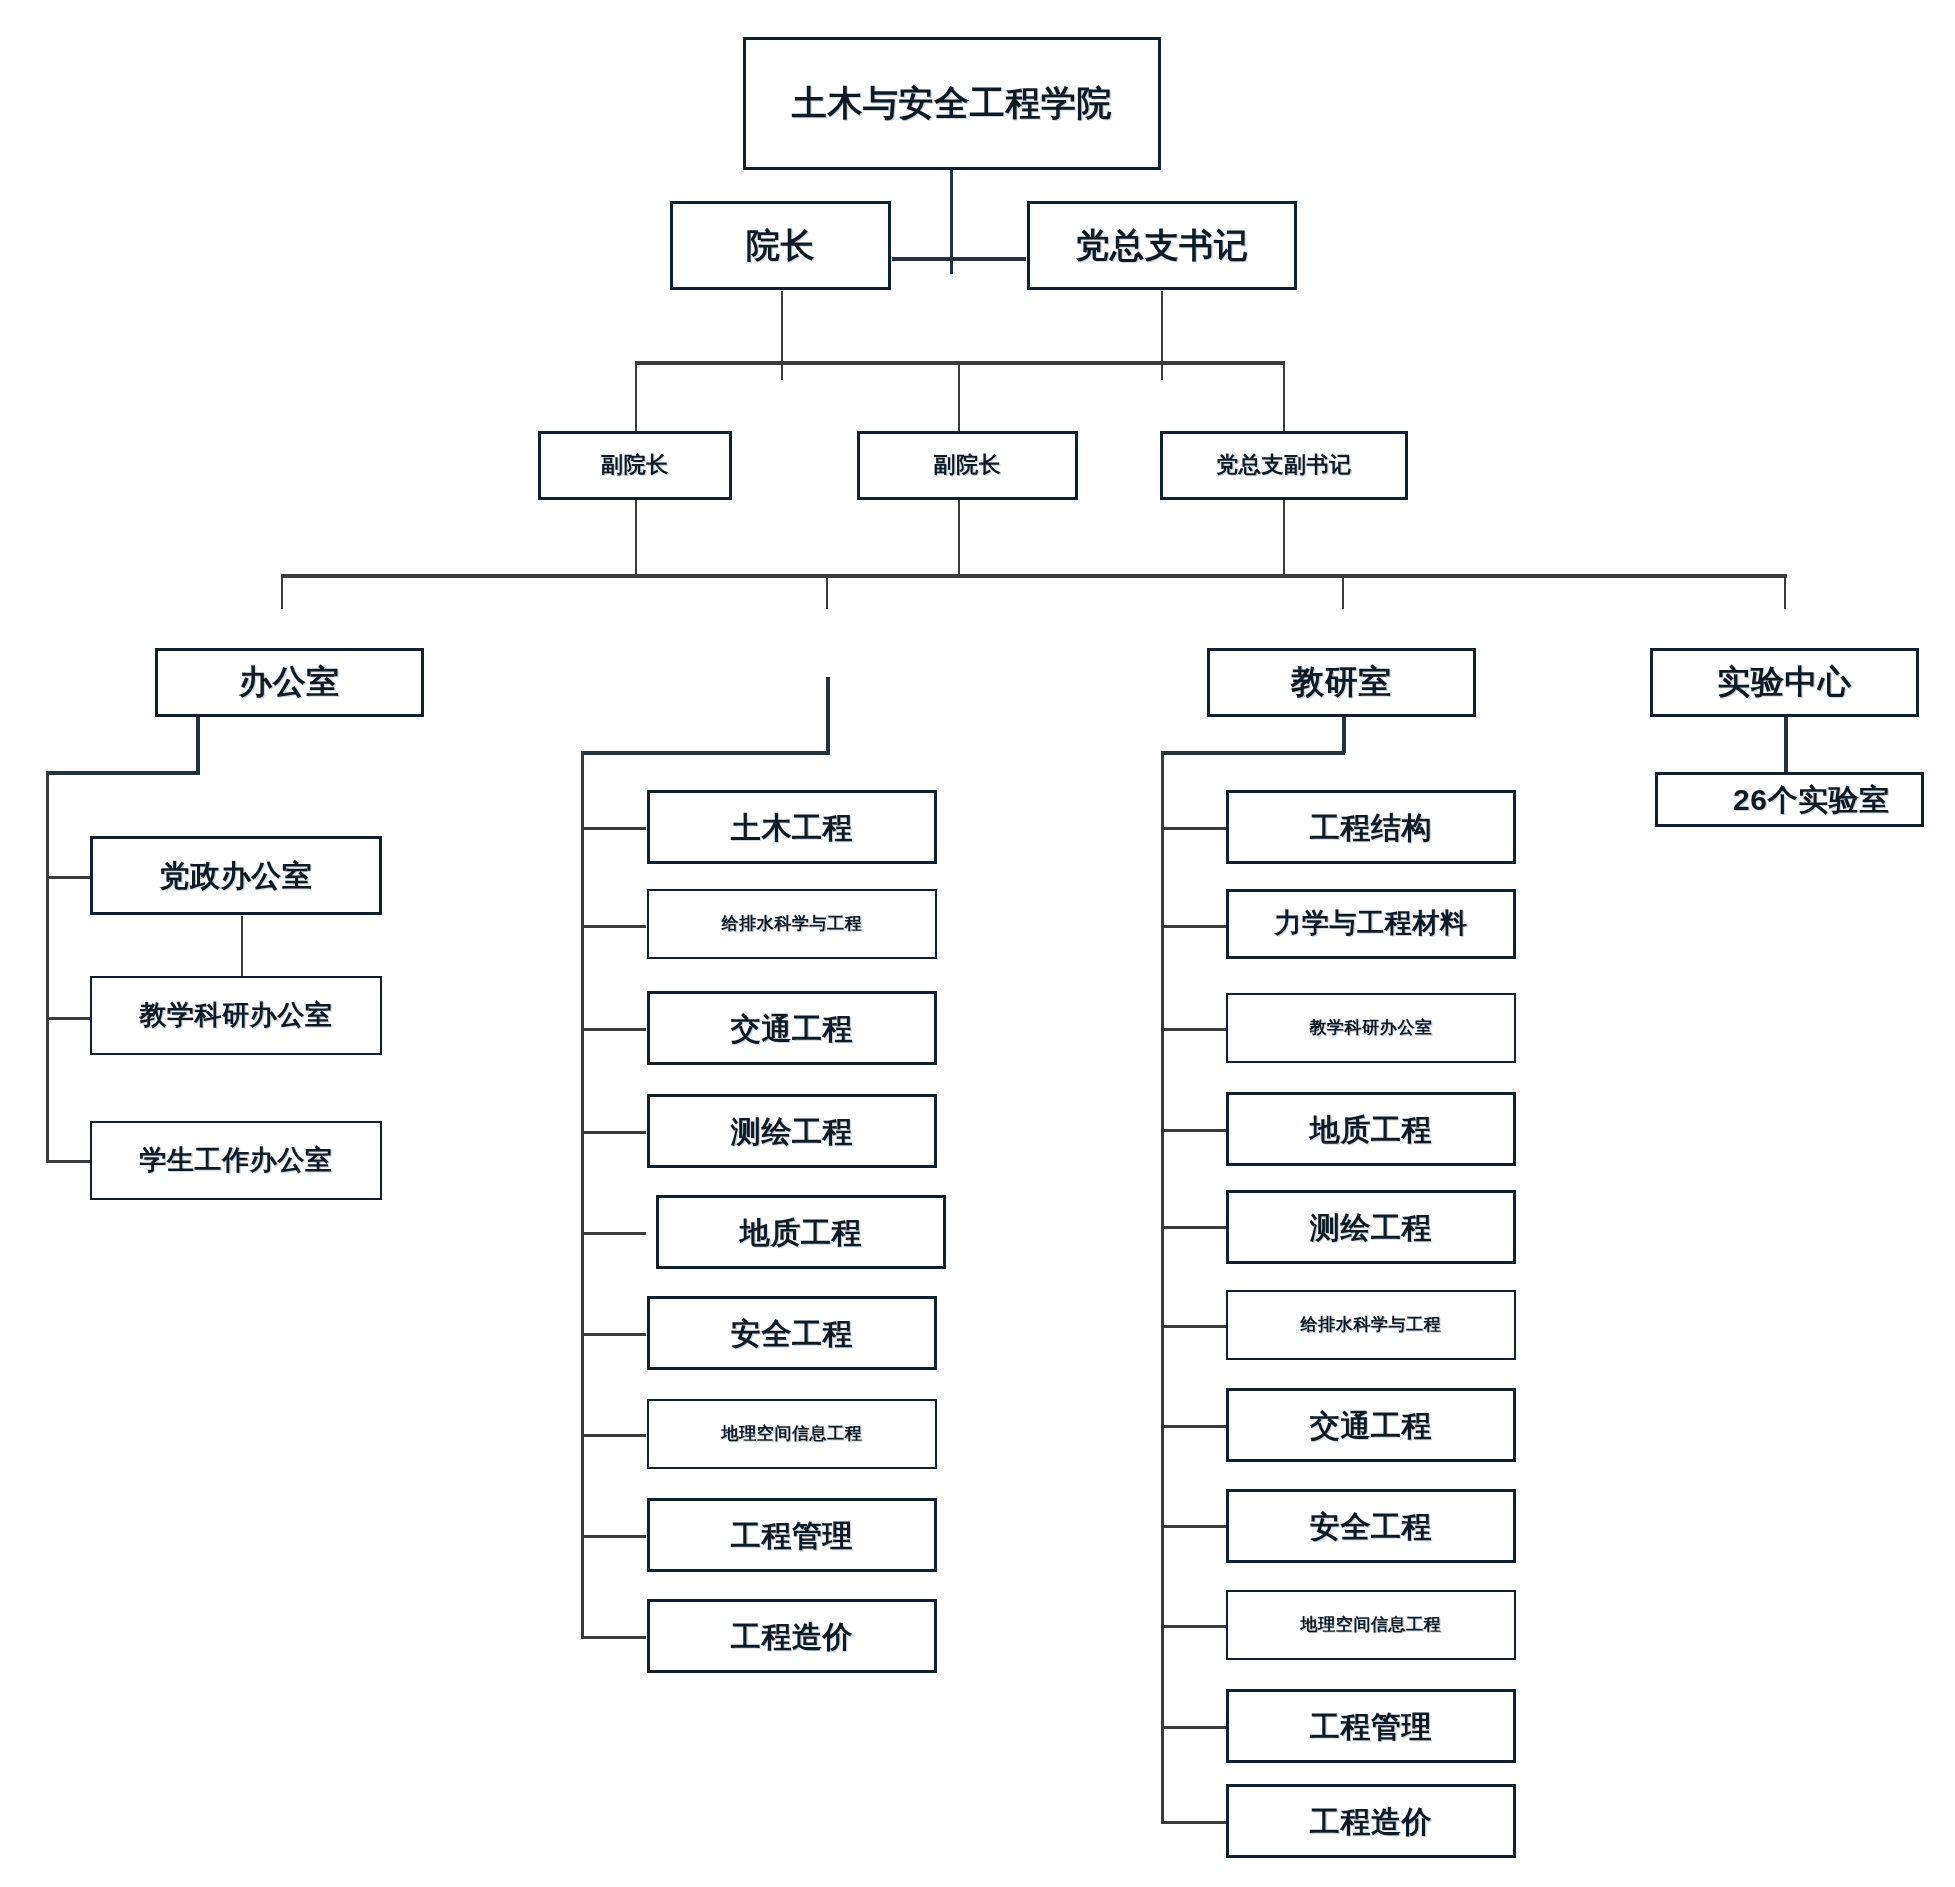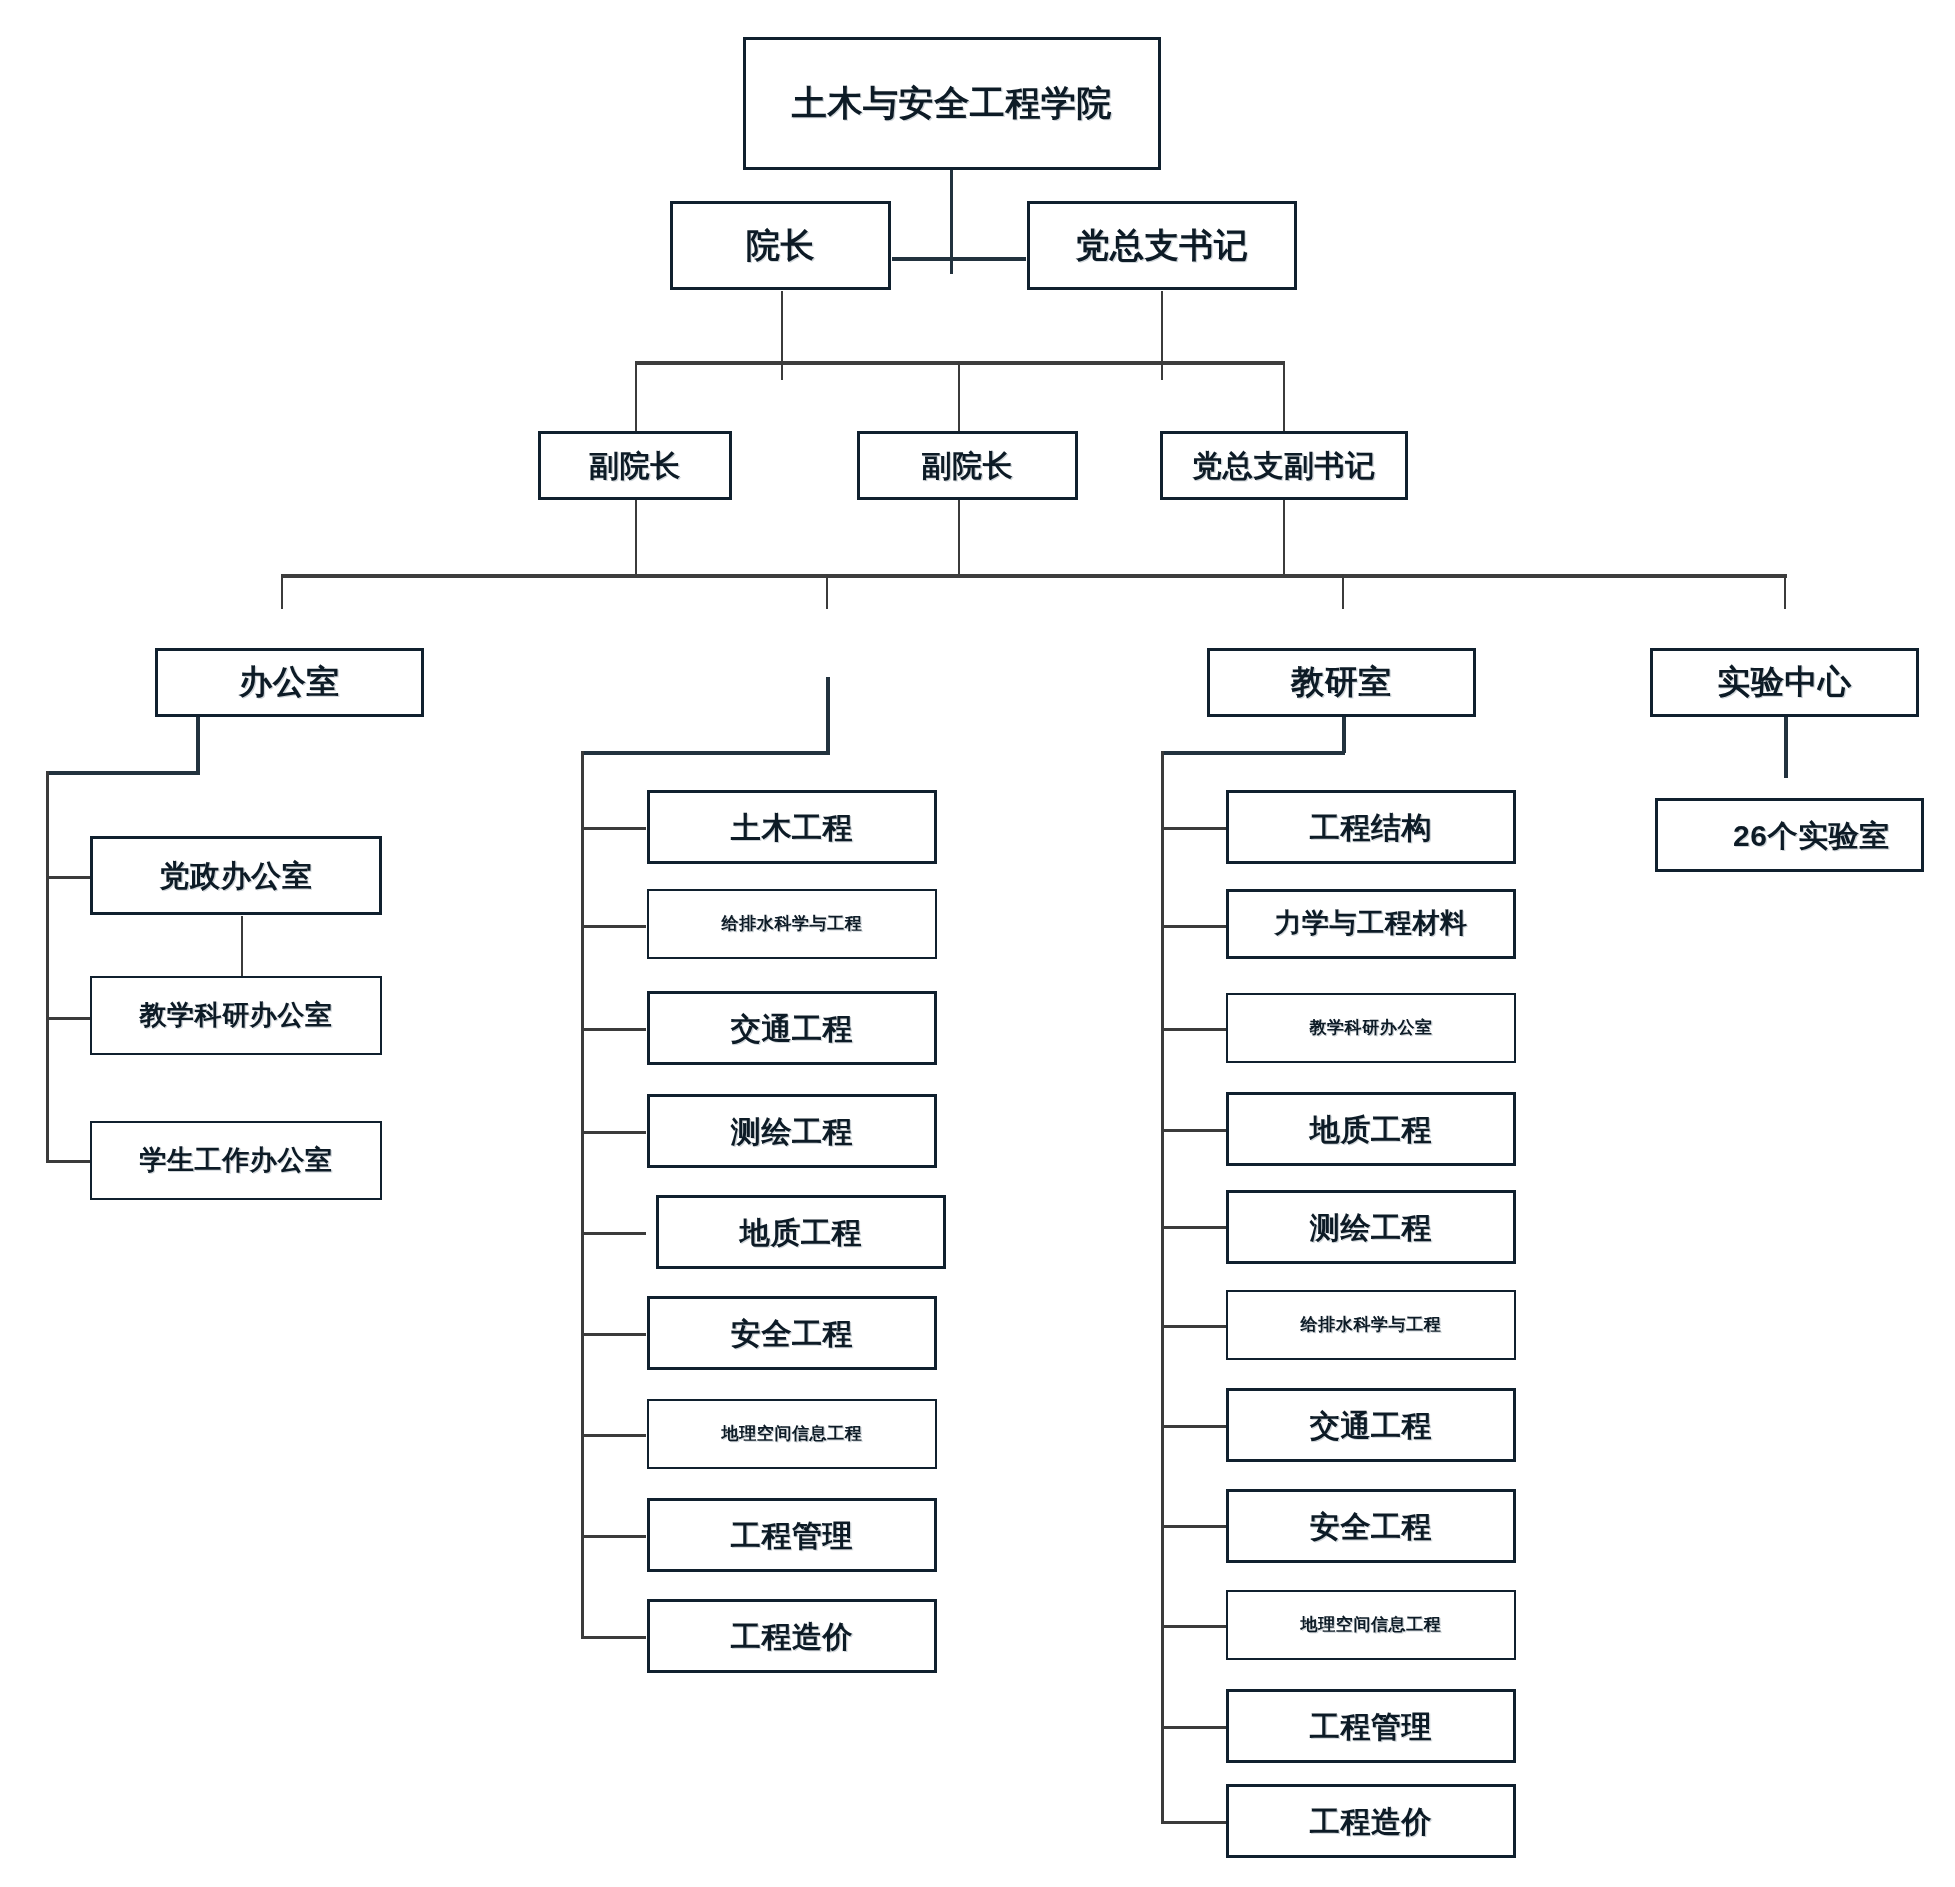--- a/index.html
+++ b/index.html
@@ -30,21 +30,21 @@
     line-height:1.1;
     z-index:5;
     white-space:nowrap;
     text-shadow:1.2px 1.2px 0 rgba(170,178,186,.55);
   }
   .node.thin{border-width:2.9px;}
 
   
   .f-root{font-size:35px;}
   .f-l2  {font-size:34px;}
-  .f-l3  {font-size:30px;}
+  .f-l3  {font-size:22px;}
   .f-l4  {font-size:33px;margin-top:39px;}
   .f-big {font-size:30px;}
   .f-mid {font-size:27px;}
   .f-sm  {font-size:17px;}
 
   
   .ln{position:absolute;background:#3b3b3b;z-index:1;}
   .ln.v{width:2.3px;}
   .ln.h{height:2.3px;}
   .ln.dark{background:#22323e;}
@@ -212,18 +212,18 @@
   <div class="node thin f-sm" style="left:1226px; top:1590px; width:290px; height:70px;">
     <span>地理空间信息工程</span>
   </div>
   <div class="node f-big" style="left:1226px; top:1689px; width:290px; height:74px;">
     <span>工程管理</span>
   </div>
   <div class="node f-big" style="left:1226px; top:1784px; width:290px; height:74px;">
     <span>工程造价</span>
   </div>
 
-  <div class="node f-big" style="left:1655px; top:798px; width:269px; height:74px;padding-left:44px;">
+  <div class="node f-big" style="left:1655px; top:772px; width:269px; height:55px;padding-left:44px;">
     <span>26个实验室</span>
   </div>
 
 </div>
 
 
 </body></html>

